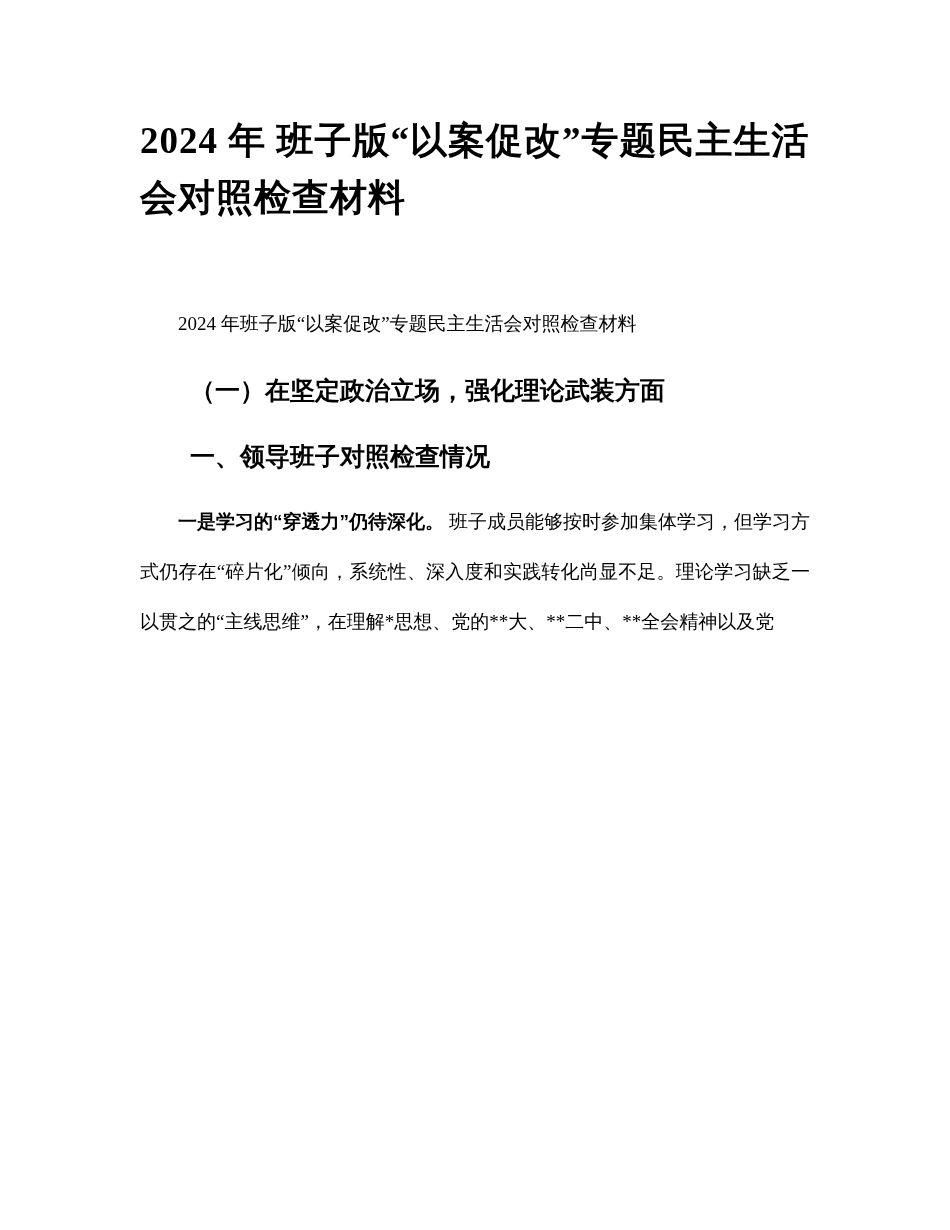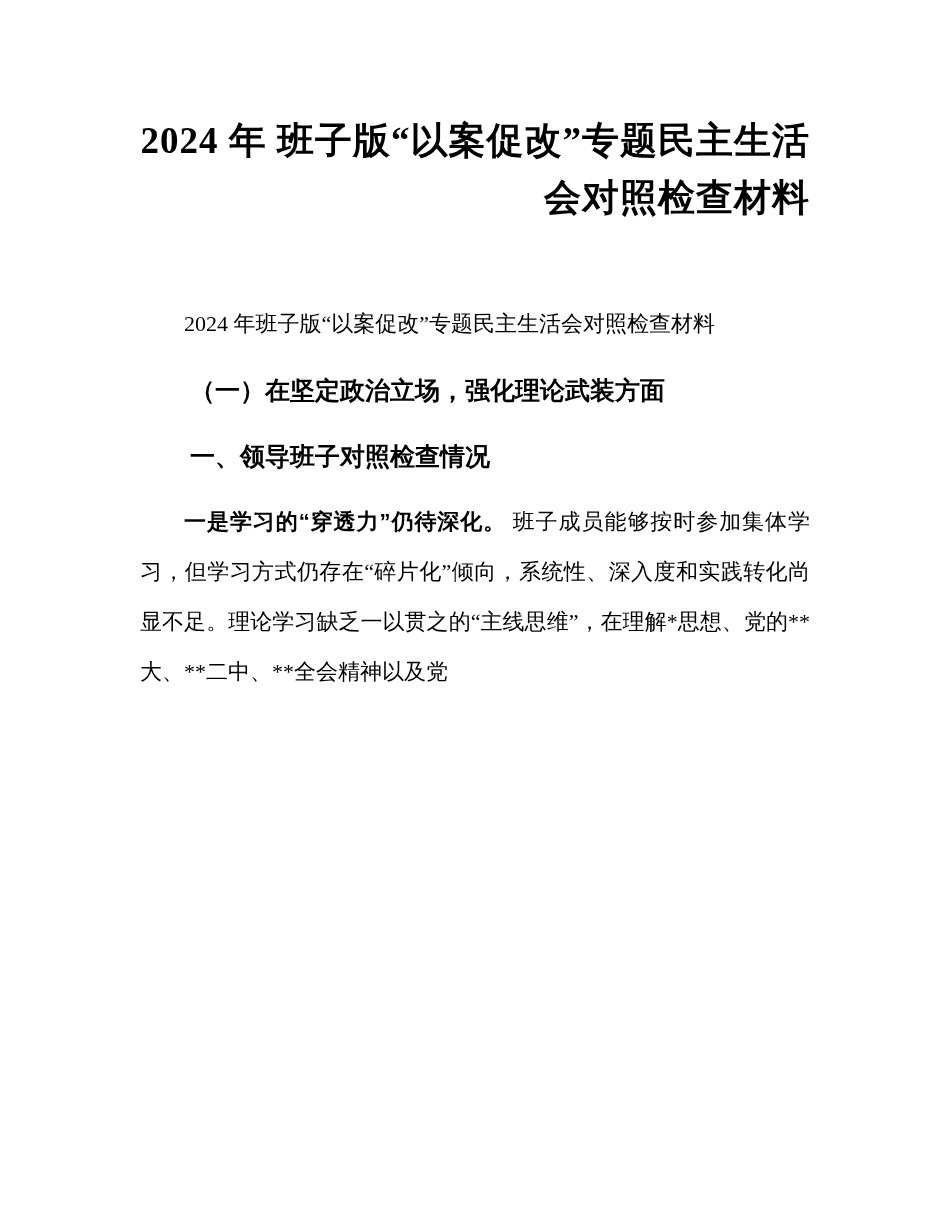--- a/index.html
+++ b/index.html
@@ -19,27 +19,27 @@
     width: 950px;
     height: 1230px;
     padding: 112px 140px 40px 140px;
     overflow: hidden;
   }
   .doc-title {
     margin: 0 0 72px 0;
     font-size: 37px;
     font-weight: 700;
     line-height: 1.55;
-    text-align: right;
+    text-align: left;
     letter-spacing: 1px;
     font-family: "Liberation Serif", "DejaVu Serif", serif;
   }
   .body-para {
     margin: 0 0 16px 0;
-    font-size: 22px;
+    font-size: 19px;
     line-height: 50px;
     text-align: justify;
     text-indent: 2em;
     word-break: break-all;
   }
   .heading-para {
     margin: 0 0 16px 0;
     font-size: 25px;
     line-height: 50px;
     text-indent: 2em;

